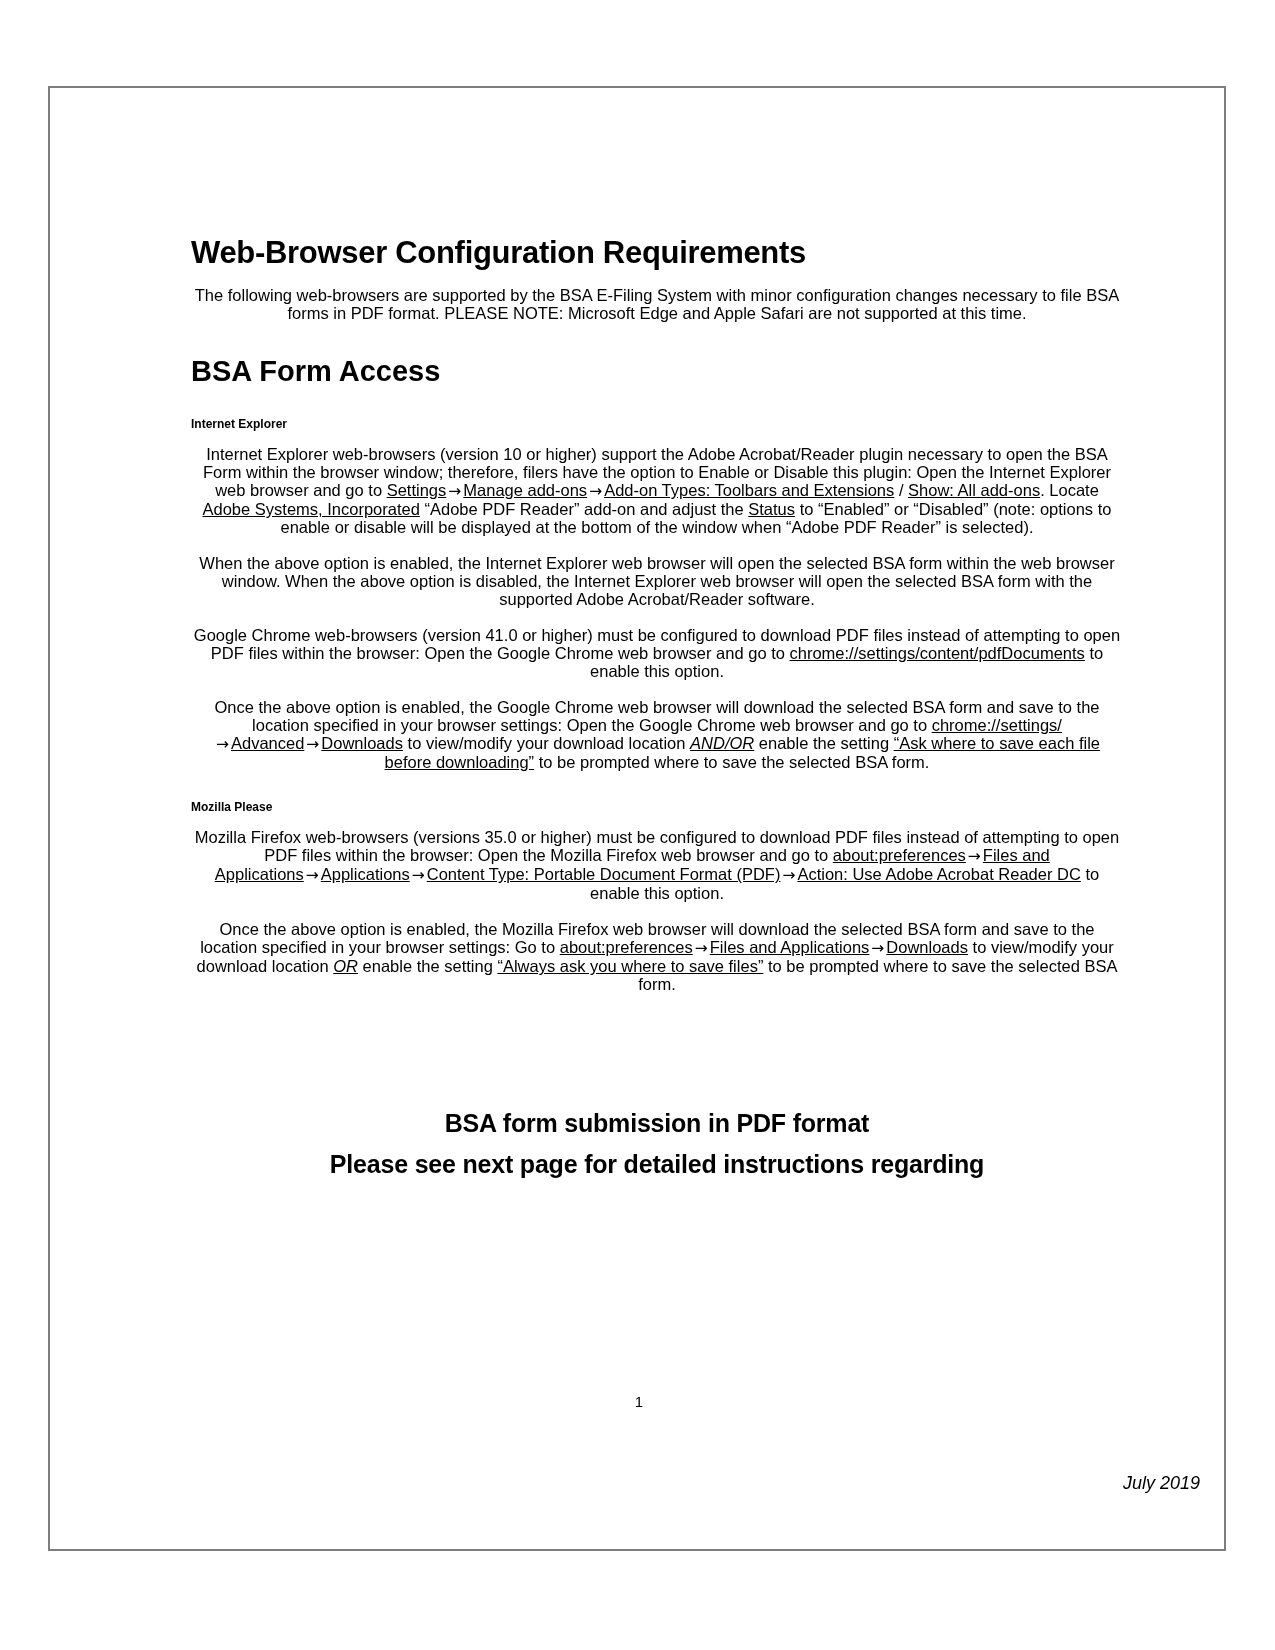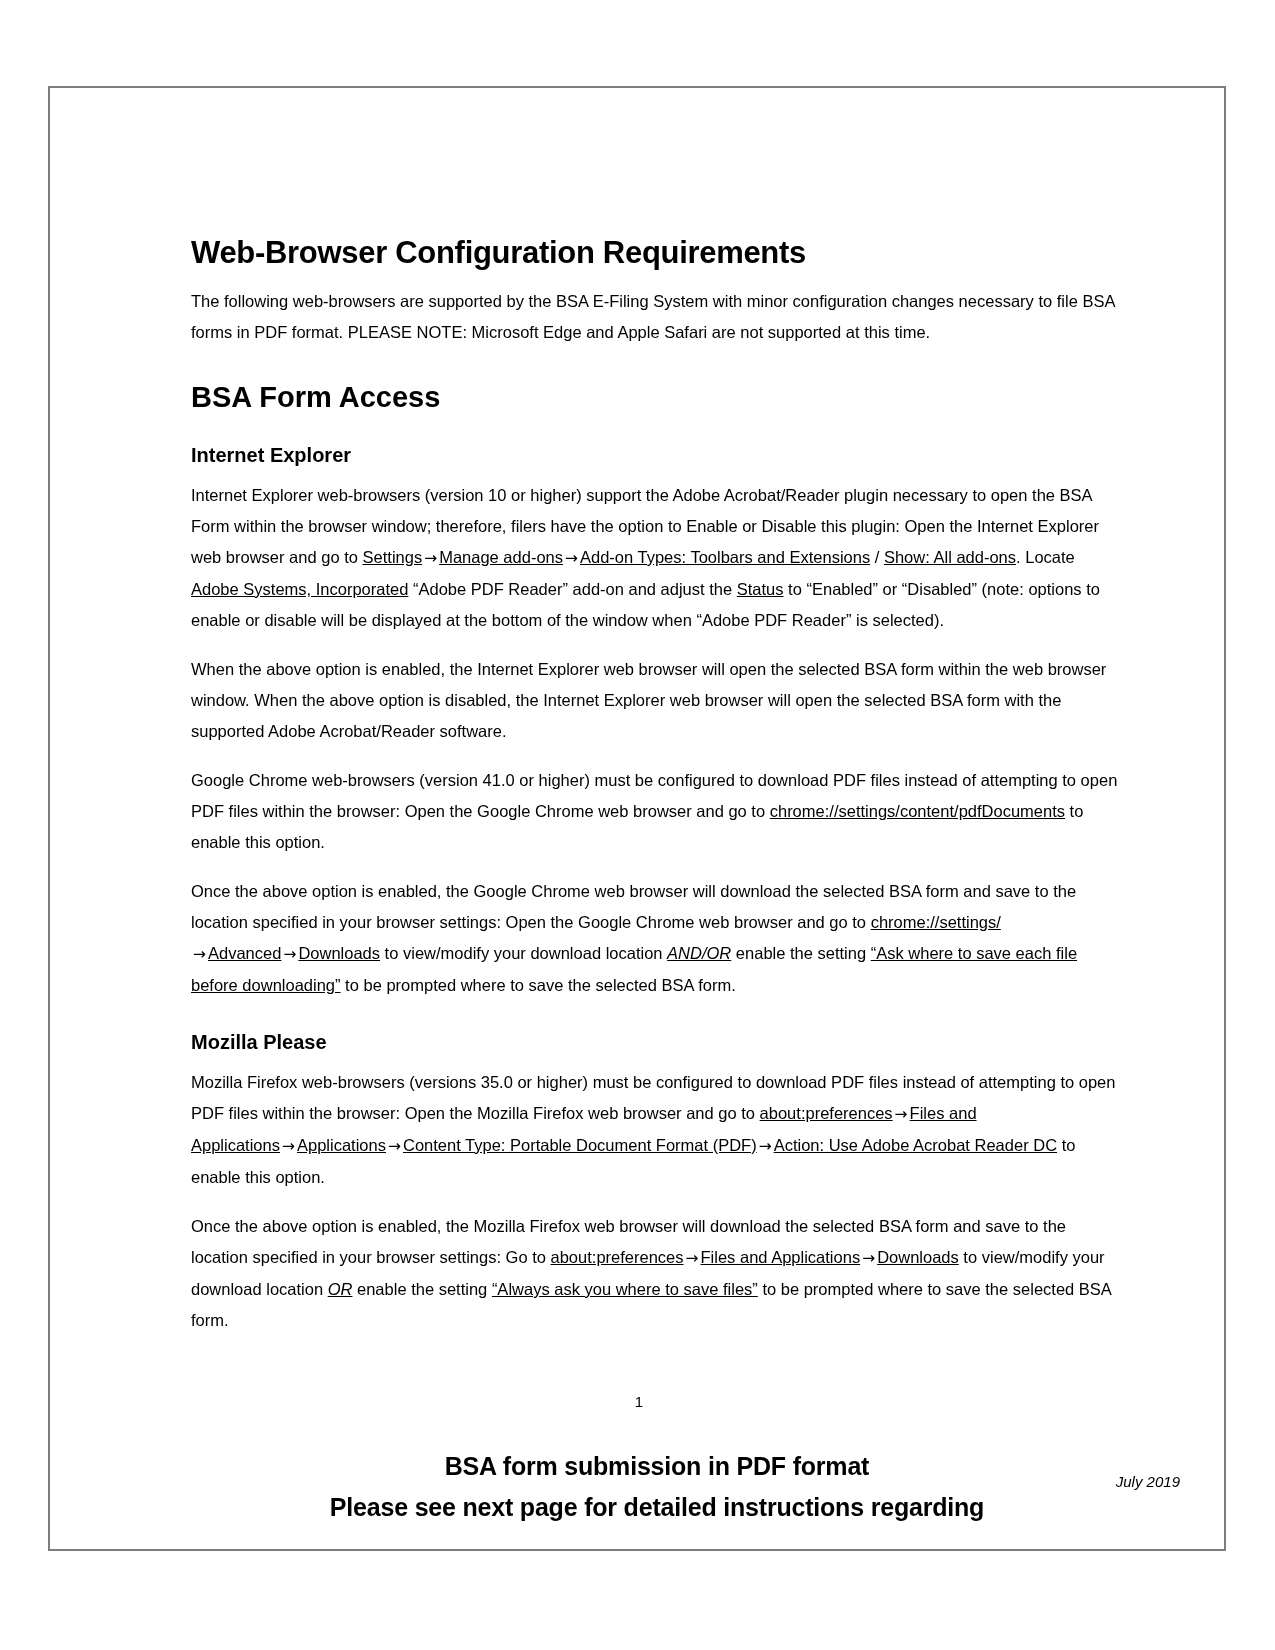--- a/index.html
+++ b/index.html
@@ -38,30 +38,30 @@
     margin: 0 0 16px 0;
     line-height: 1.1;
   }
   h2.section-title {
     font-size: 29px;
     font-weight: bold;
     margin: 34px 0 20px 0;
     line-height: 1.1;
   }
   h3.sub-title {
-    font-size: 20px;
+    font-size: 12px;
     font-weight: bold;
     margin: 30px 0 14px 0;
     line-height: 1.1;
   }
   p.body-text {
     font-size: 16.5px;
-    line-height: 31px;
+    line-height: 18px;
     margin: 0 0 18px 0;
-    text-align: left;
+    text-align: center;
   }
   .u { text-decoration: underline; }
   .it { font-style: italic; text-decoration: underline; }
   .arrow {
     font-family: "DejaVu Sans", sans-serif;
     font-size: 15.5px;
     padding: 0 2px;
   }
   .closing {
     margin-top: 110px;
@@ -74,23 +74,23 @@
   .page-number {
     position: absolute;
     left: 0;
     top: 1305px;
     width: 1178px;
     text-align: center;
     font-size: 15px;
   }
   .footer-date {
     position: absolute;
-    right: 44px;
+    right: 24px;
     top: 1385px;
-    font-size: 15px;
+    font-size: 18px;
     font-style: italic;
   }
 </style>
 </head>
 <body>
 
 <div class="page-frame">
 
   <div class="content">
 

